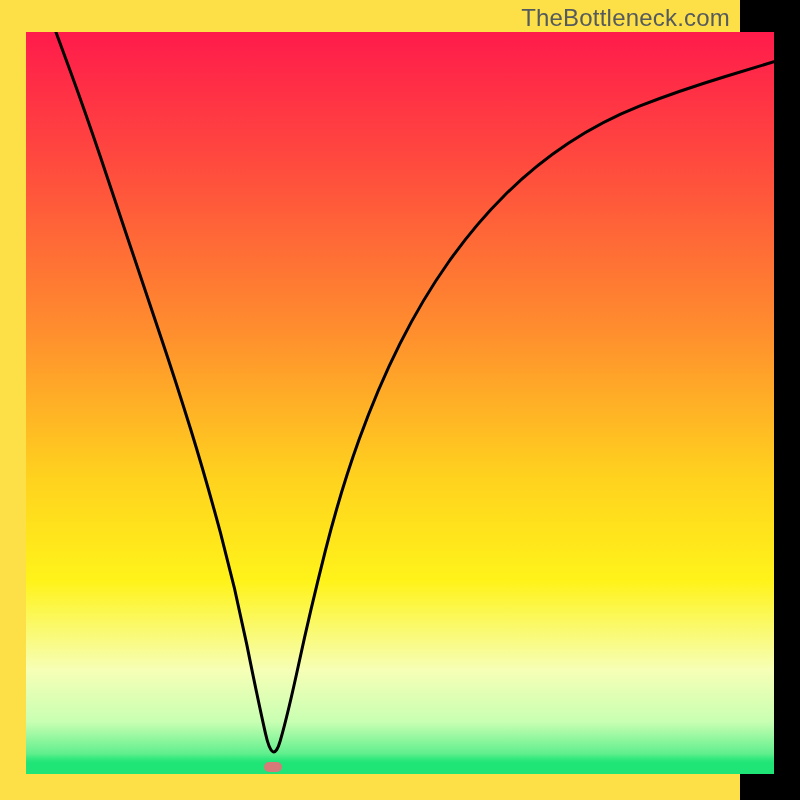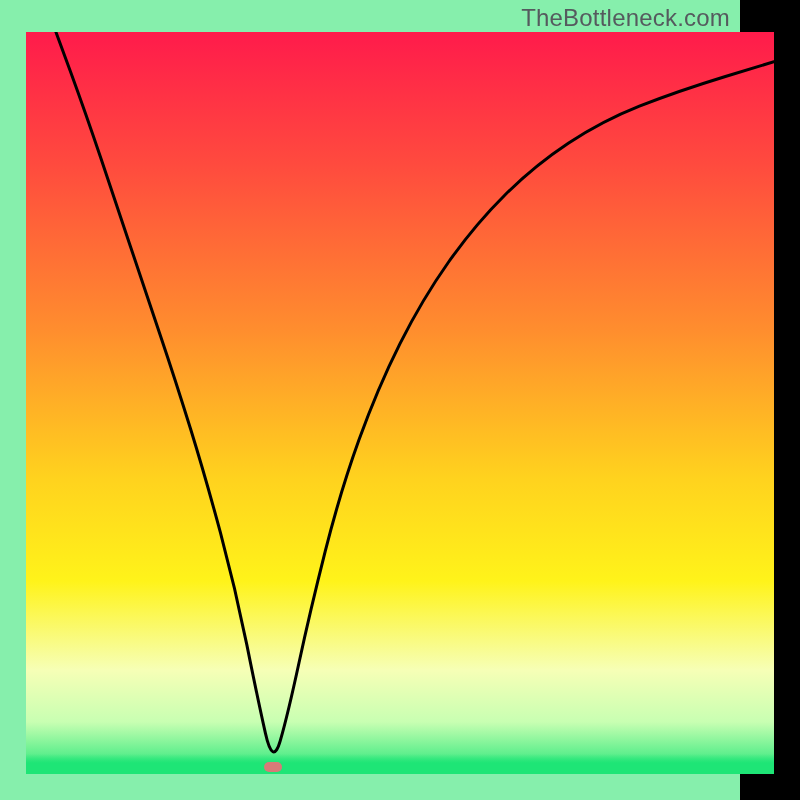--- a/index.html
+++ b/index.html
@@ -1,21 +1,21 @@
 <!DOCTYPE html>
 <html><head>
 <meta charset="utf-8">
 <style>
   * { margin: 0; padding: 0; box-sizing: border-box; }
   html, body { width: 800px; height: 800px; overflow: hidden; background: #000; }
   .frame {
     position: relative;
     width: 740px;
     height: 800px;
-    background: #86efac;
+    background: #fde047;
   }
   .watermark {
     position: absolute;
     top: 4px;
     right: 10px;
     font-family: Arial, Helvetica, sans-serif;
     font-size: 24px;
     color: #555a5e;
     font-weight: 500;
     letter-spacing: 0.2px;

